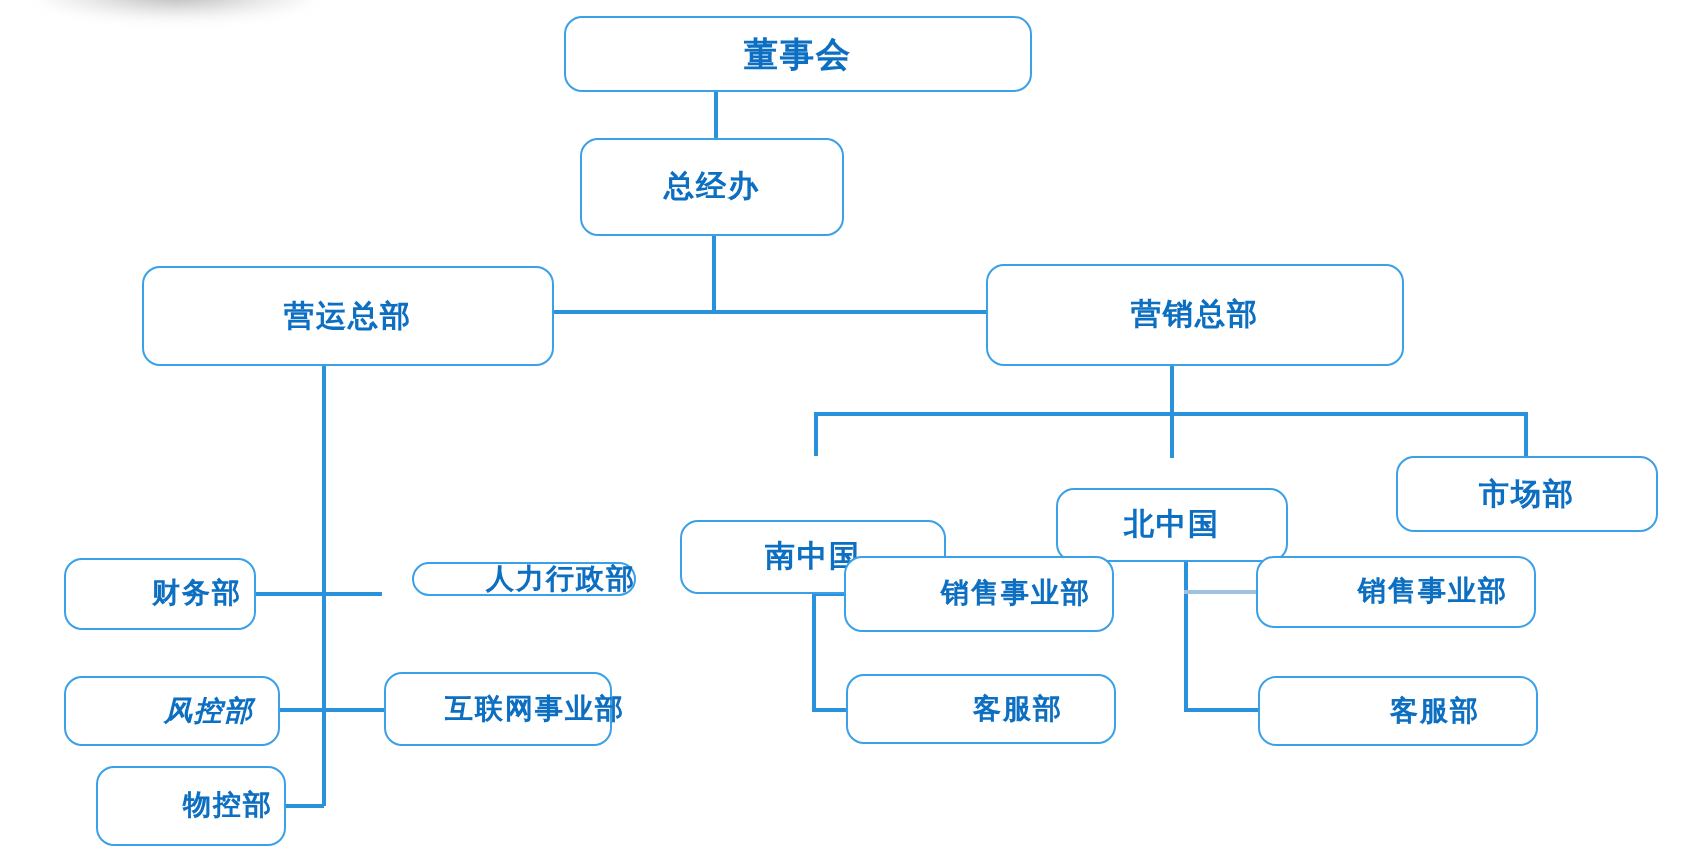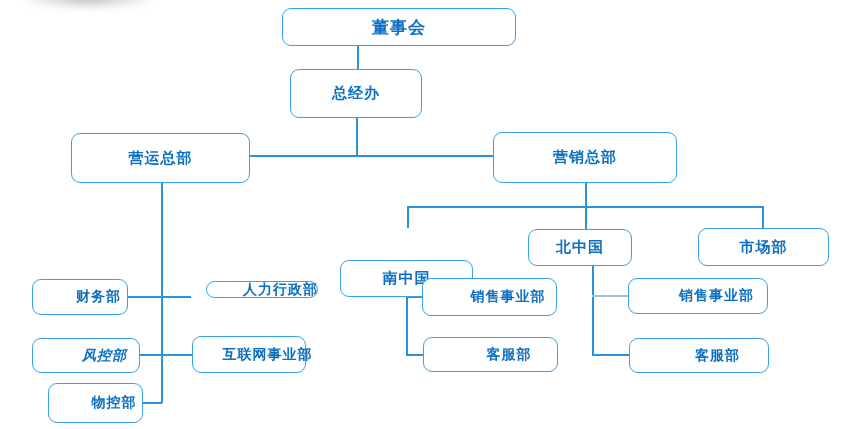--- a/index.html
+++ b/index.html
@@ -73,37 +73,37 @@
   <div class="hline" style="left:406px; top:354px; width:17px;"></div>
 
   <div class="vline" style="left:592px; top:266px; height:89px;"></div>
   <div class="hline light" style="left:592px; top:295px; width:36px;"></div>
   <div class="hline" style="left:592px; top:354px; width:37px;"></div>
 
   <div class="node fs17" style="left:242px; top:8px;   width:234px; height:38px;margin-left:40px;">董事会</div>
 
   <div class="node fs15" style="left:290px; top:69px;  width:132px; height:49px;">总经办</div>
 
-  <div class="node fs15" style="left:71px;  top:133px; width:179px; height:50px;">营运总部</div>
+  <div class="node fs15" style="left:71px;  top:133px; width:206px; height:50px;">营运总部</div>
 
-  <div class="node fs15" style="left:493px; top:132px; width:184px; height:51px;">营销总部</div>
+  <div class="node fs15" style="left:493px; top:132px; width:209px; height:51px;">营销总部</div>
 
   <div class="node fs14" style="left:32px;  top:279px; width:96px;  height:36px;">财务部</div>
 
   <div class="node fs14" style="left:206px; top:281px; width:112px; height:17px;text-align:right;">人力行政部</div>
 
   <div class="node fs14" style="left:32px;  top:338px; width:108px;  height:35px;font-style:italic;">风控部</div>
 
   <div class="node fs14" style="left:192px; top:336px; width:114px; height:37px;">互联网事业部</div>
 
   <div class="node fs14" style="left:48px;  top:383px; width:95px;  height:40px;">物控部</div>
 
   <div class="node fs15" style="left:340px; top:228px; width:133px; height:37px;margin-top:32px;">南中国</div>
 
-  <div class="node fs15" style="left:528px; top:229px; width:104px; height:37px;">北中国</div>
+  <div class="node fs15" style="left:528px; top:244px; width:116px; height:37px;">北中国</div>
 
   <div class="node fs15" style="left:698px; top:228px; width:131px; height:38px;">市场部</div>
 
   <div class="node fs14" style="left:422px; top:278px; width:135px; height:38px;">销售事业部</div>
 
   <div class="node fs14" style="left:423px; top:337px; width:135px; height:35px;">客服部</div>
 
   <div class="node fs14" style="left:628px; top:278px; width:140px; height:36px;">销售事业部</div>
 
   <div class="node fs14" style="left:629px; top:338px; width:140px; height:35px;">客服部</div>

